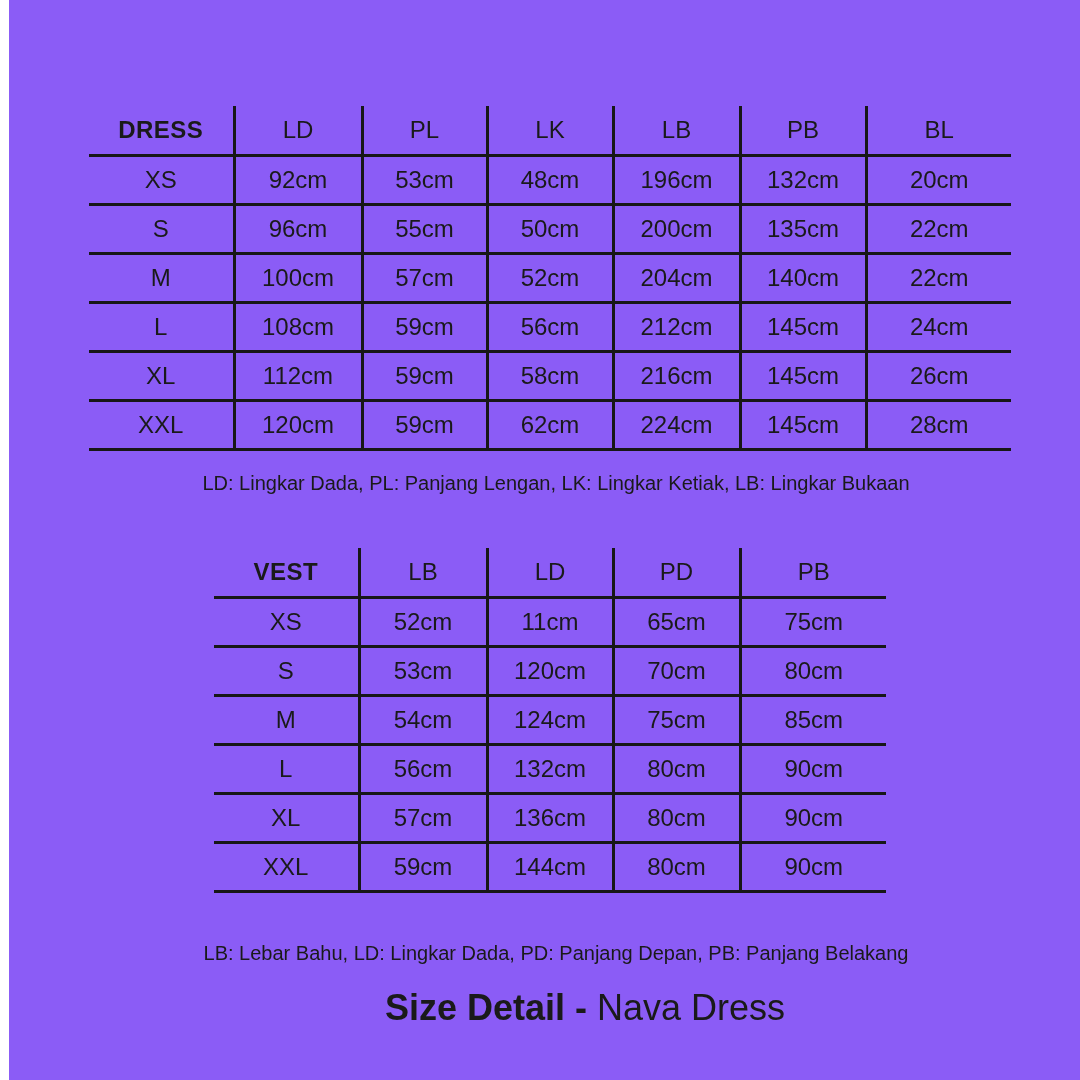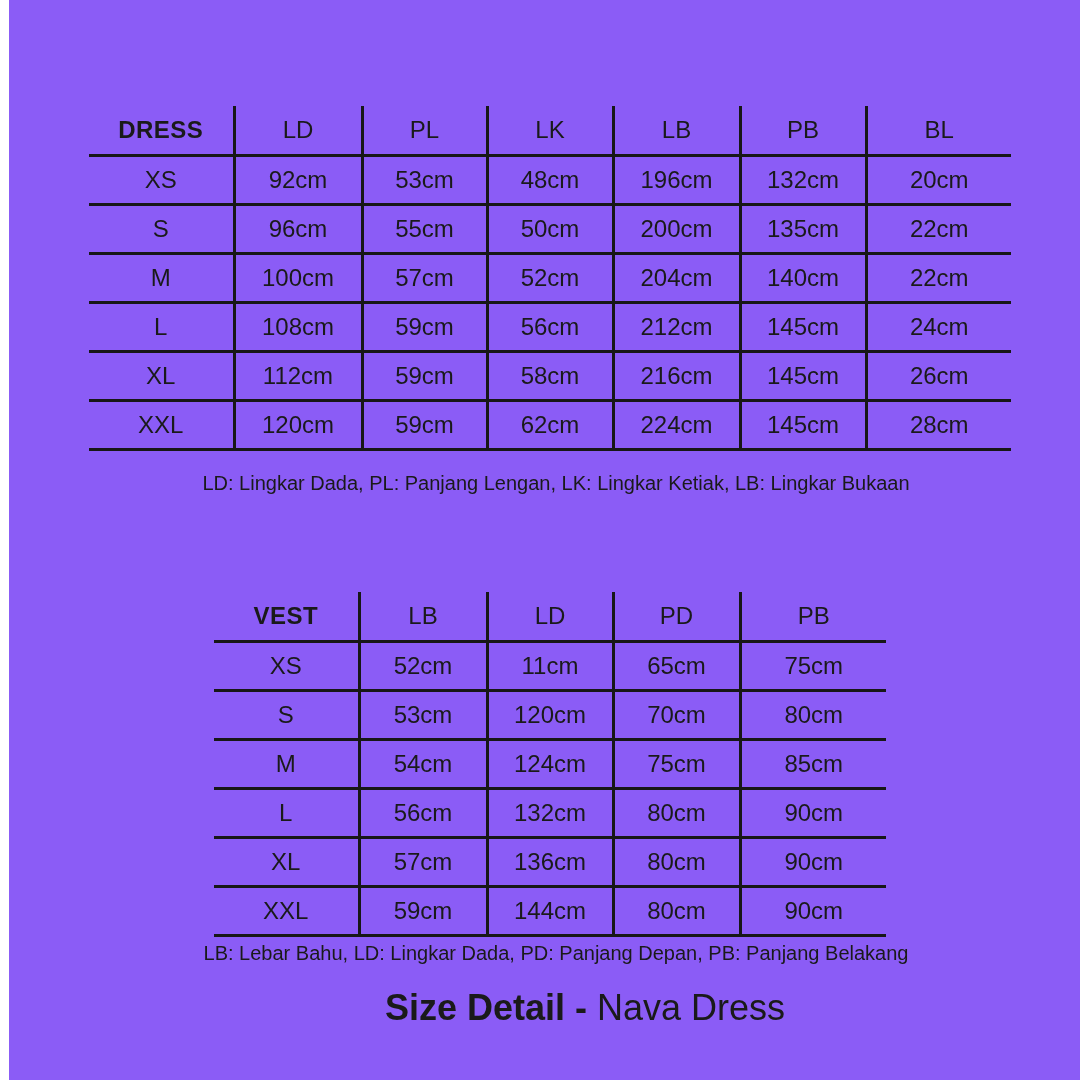--- a/index.html
+++ b/index.html
@@ -39,21 +39,21 @@
   table.size-table th + th,
   table.size-table td + td {
     border-left: 3px solid #171717;
   }
   table.size-table thead th.first-col {
     font-weight: 700;
     letter-spacing: 0.5px;
   }
 
   #dress-table { position: absolute; left: 80px;  top: 106px; width: 922px; }
-  #vest-table  { position: absolute; left: 205px; top: 592px; width: 672px; }
+  #vest-table  { position: absolute; left: 205px; top: 548px; width: 672px; }
 
   
   .legend {
     position: absolute;
     left: 7px;
     width: 1080px;
     text-align: center;
     font-size: 20px;
     line-height: 26px;
     color: #1a1a1a;

